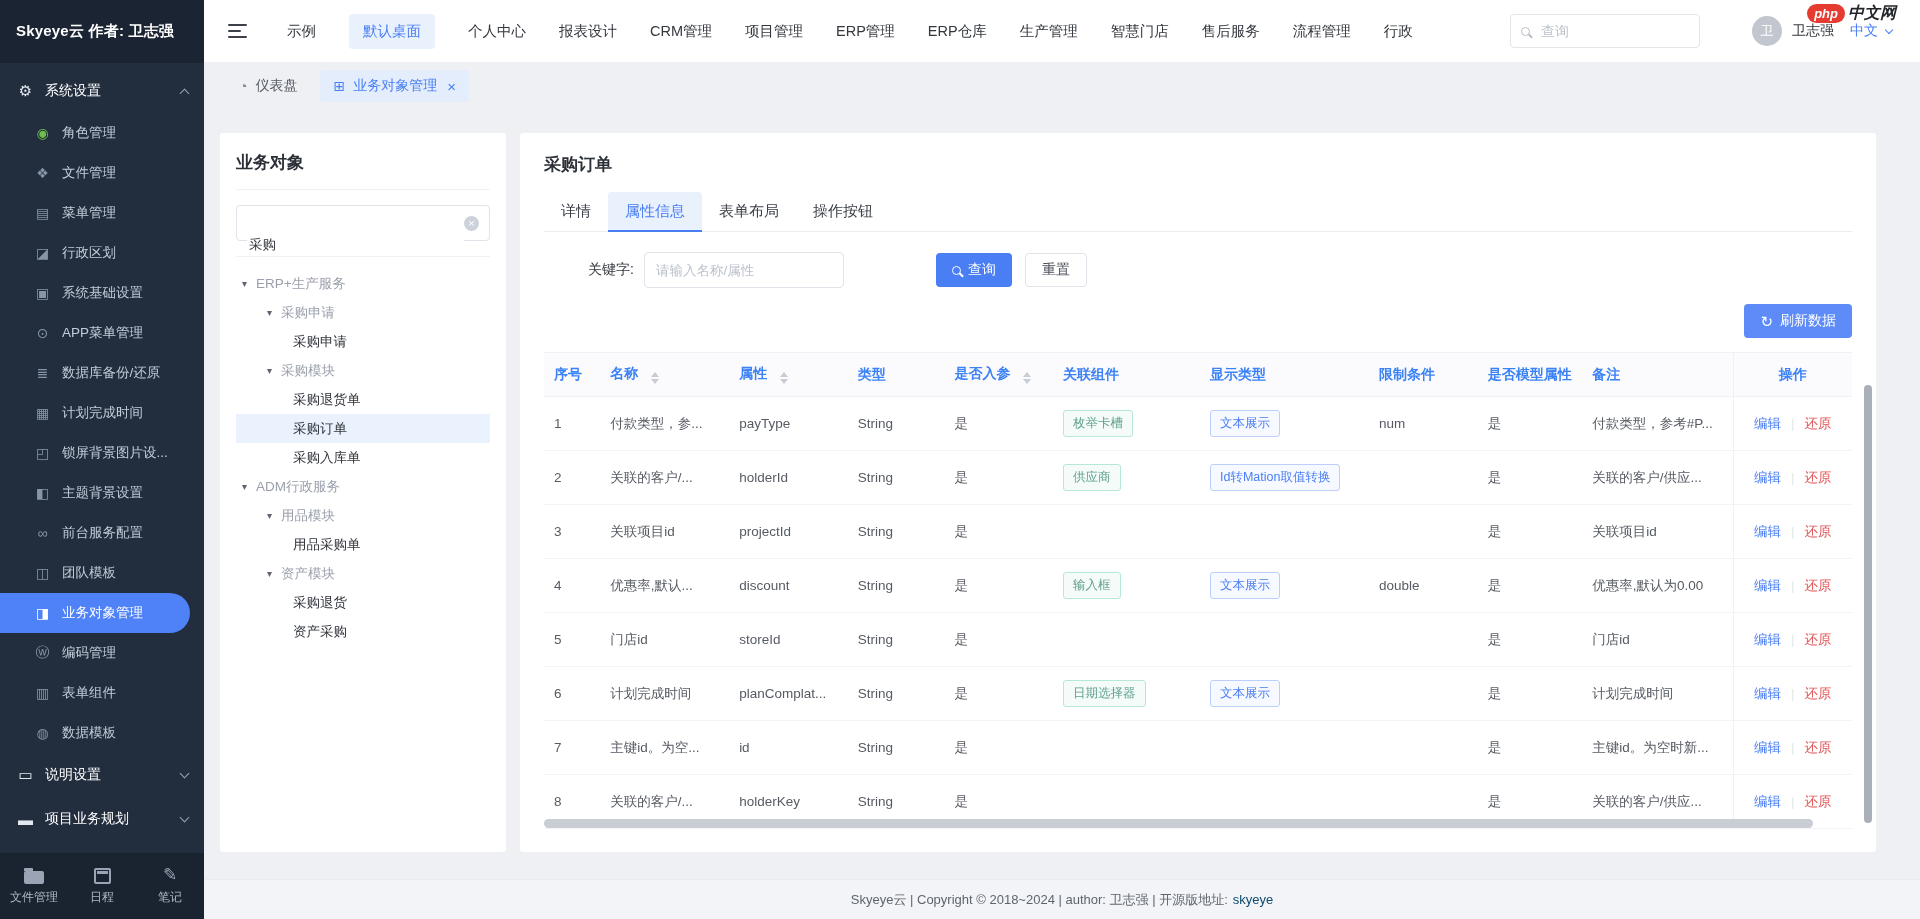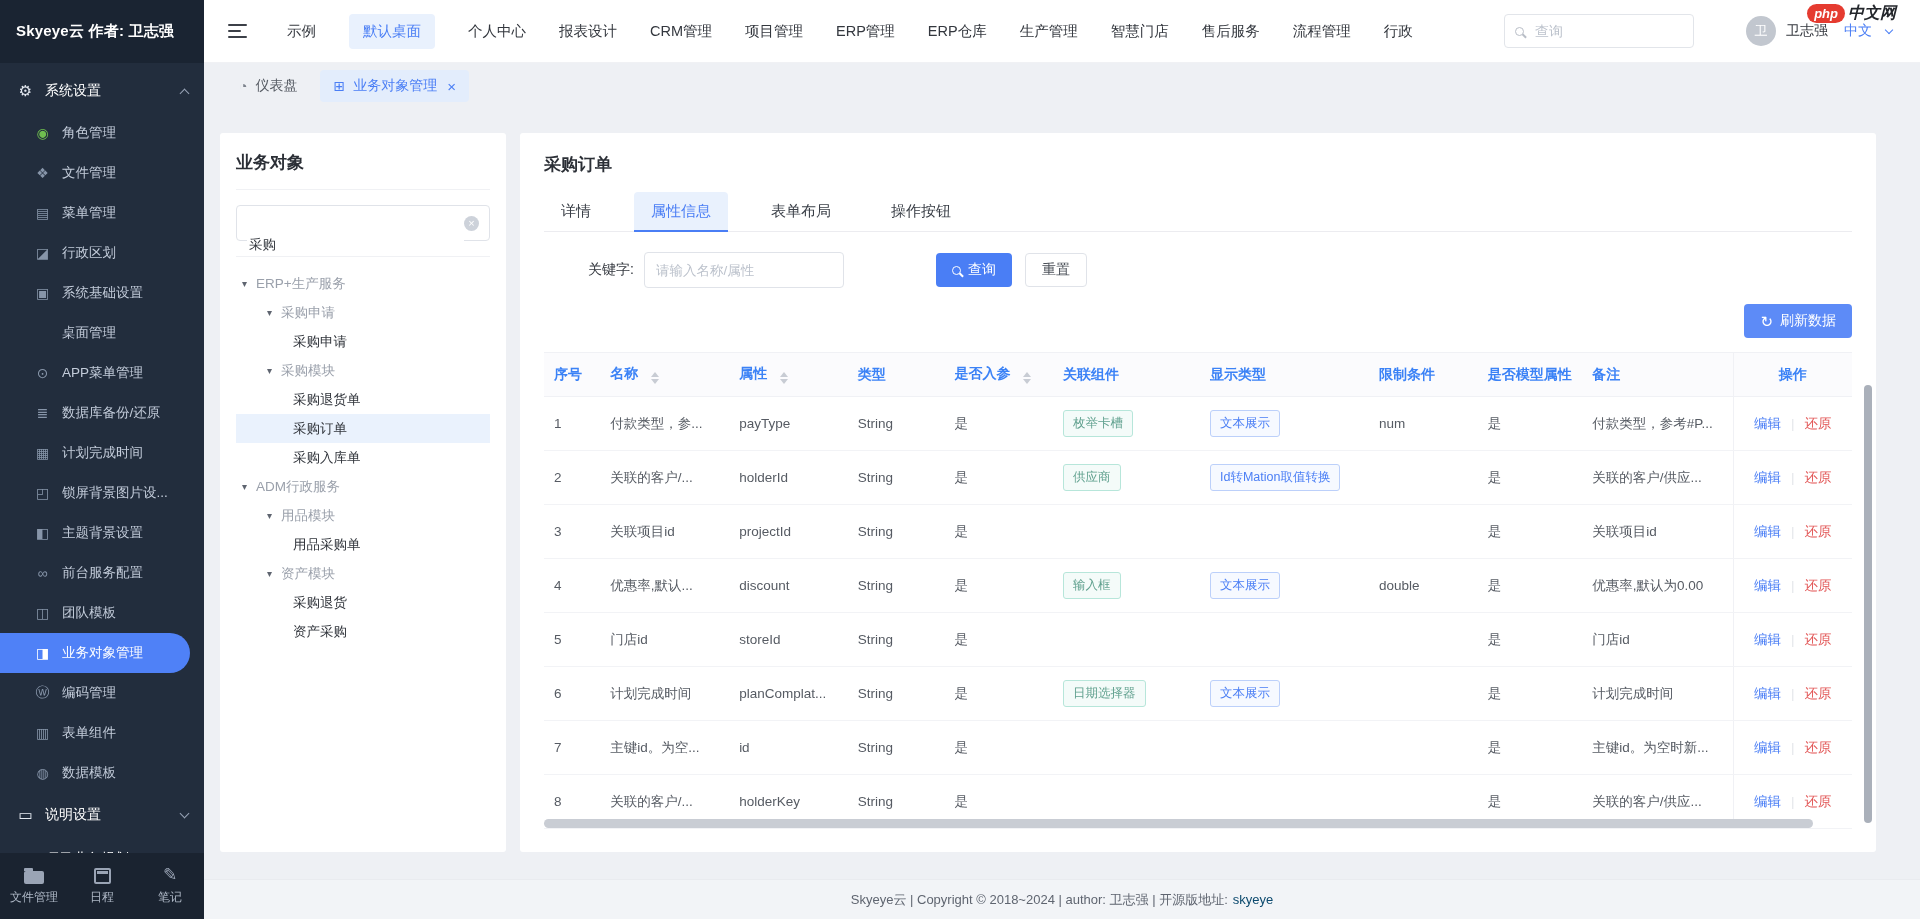--- a/index.html
+++ b/index.html
@@ -41,21 +41,21 @@
   .nav-item.active { background:#e9f1fd; color:#4a7ef5; padding:8px 14px; border-radius:4px; }
   .searchbox { margin-left:auto; width:190px; height:34px; border:1px solid #e2e5ea; border-radius:4px;
                display:flex; align-items:center; padding:0 10px; gap:9px; color:#b9bec7; flex-shrink:0;}
   .searchbox input { border:none; outline:none; width:100%; font-size:14px; color:#333; font-family:inherit; background:transparent;}
   .searchbox input::placeholder { color:#bcc2cc; }
   .mag { width:9px; height:9px; border:1.6px solid currentColor; border-radius:50%; position:relative; flex-shrink:0; }
   .mag::after { content:""; position:absolute; width:5px; height:1.6px; background:currentColor; transform:rotate(45deg); right:-4px; bottom:-2px; }
   .userbox { display:flex; align-items:center; gap:10px; margin-left:52px; }
   .avatar { width:30px; height:30px; border-radius:50%; background:#c2c7cf; color:#fff; display:flex; align-items:center; justify-content:center; font-size:13px; cursor:pointer; }
   .username { font-size:14px; color:#33373e; }
-  .lang { color:#4a7ef5; font-size:14px; cursor:pointer; display:flex; align-items:center; gap:14px; margin-left:6px;}
+  .lang { color:#4a7ef5; font-size:14px; cursor:pointer; display:flex; align-items:center; gap:8px; margin-left:6px;}
   .lang .chev { border-color:#4a7ef5; width:6px; height:6px; margin-top:-2px;}
   .watermark { position:absolute; top:3px; right:24px; display:flex; align-items:center; gap:3px; }
   .php-badge { background:#e53b30; color:#fff; font-weight:700; font-style:italic; font-size:13px; padding:2px 7px; border-radius:11px; }
   .wm-text { color:#23262b; font-weight:800; font-style:italic; font-size:16px; }
 
   .tabbar { height:46px; background:#eef0f4; display:flex; align-items:center; padding-left:22px; gap:10px; flex-shrink:0;}
   .tb-tab { display:flex; align-items:center; gap:8px; font-size:14px; color:#565b63; padding:7px 13px; border-radius:4px; cursor:pointer; }
   .tb-tab.active { background:#e3edfc; color:#4a7ef5; }
   .tb-ic { font-size:14px; color:#7c828c; line-height:1; }
   .tb-tab.active .tb-ic { color:#4a7ef5; }
@@ -72,21 +72,21 @@
   .tree-divider { border-bottom:1px solid #f0f1f4; margin-top:15px; }
   .tree { margin-top:12px; font-size:13.5px; }
   .tree-row { height:29px; display:flex; align-items:center; cursor:pointer; color:#30343b; }
   .tree-row.muted { color:#9aa0ab; }
   .tree-row.selected { background:#eaf2fd; }
   .caret { font-size:10px; color:#5f6570; margin-right:9px; line-height:1;}
   .ind-1 { padding-left:6px; } .ind-2 { padding-left:31px; } .ind-3 { padding-left:57px; }
 
   .main-card { flex:1; min-width:0; padding:18px 24px; display:flex; flex-direction:column; position:relative; }
   .mc-title { font-size:17px; font-weight:700; color:#2b2f36; margin:2px 0 16px; }
-  .tabs { display:flex; gap:26px; border-bottom:1px solid #ececf0; }
+  .tabs { display:flex; border-bottom:1px solid #ececf0; }
   .tab { font-size:15px; color:#3a3f47; padding:10px 17px; cursor:pointer; position:relative; }
   .tab.active { color:#4a7ef5; background:#e9f1fd; border-radius:4px 4px 0 0; }
   .tab.active::after { content:""; position:absolute; left:0; right:0; bottom:-1px; height:2px; background:#4a7ef5; }
   .filter-row { display:flex; align-items:center; margin-top:20px; padding-left:44px; }
   .filter-label { font-size:14px; color:#33373e; margin-right:10px; }
   .filter-input { width:200px; height:36px; border:1px solid #e0e3e9; border-radius:4px; padding:0 11px; font-size:13.5px; color:#333; outline:none; font-family:inherit;}
   .filter-input::placeholder { color:#bcc2cc; }
   .btn { height:34px; border-radius:4px; font-size:14px; padding:0 16px; cursor:pointer; border:none;
          font-family:inherit; display:inline-flex; align-items:center; gap:7px; }
   .btn-primary { background:#4a7ef5; color:#fff; margin-left:92px; }
@@ -143,23 +143,20 @@
             <span class="si-icon">▤</span>
             <span>菜单管理</span>
           </div>
           <div class="side-item">
             <span class="si-icon">◪</span>
             <span>行政区划</span>
           </div>
           <div class="side-item">
             <span class="si-icon">▣</span>
             <span>系统基础设置</span>
-          </div>
-          <div class="side-item noicon">
-            <span>桌面管理</span>
           </div>
           <div class="side-item">
             <span class="si-icon">⊙</span>
             <span>APP菜单管理</span>
           </div>
           <div class="side-item">
             <span class="si-icon">≣</span>
             <span>数据库备份/还原</span>
           </div>
           <div class="side-item">

